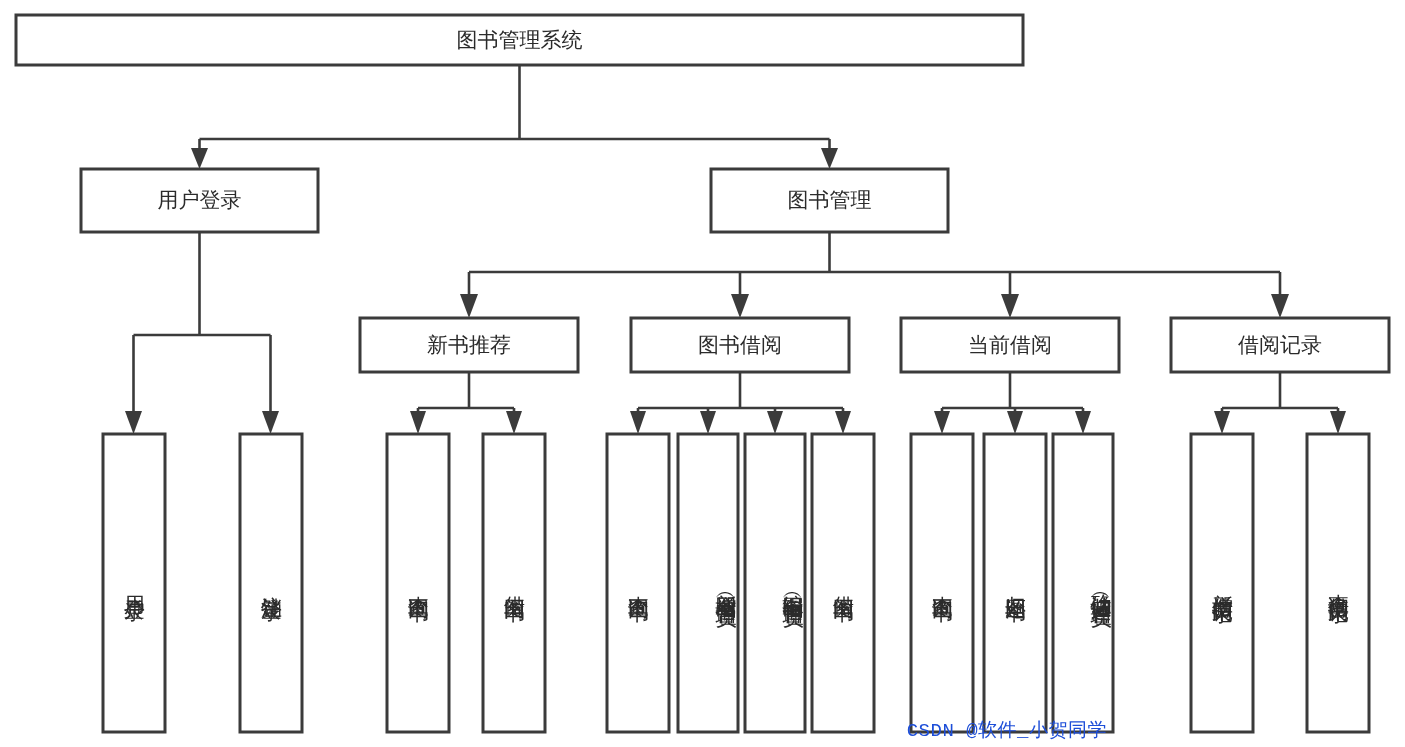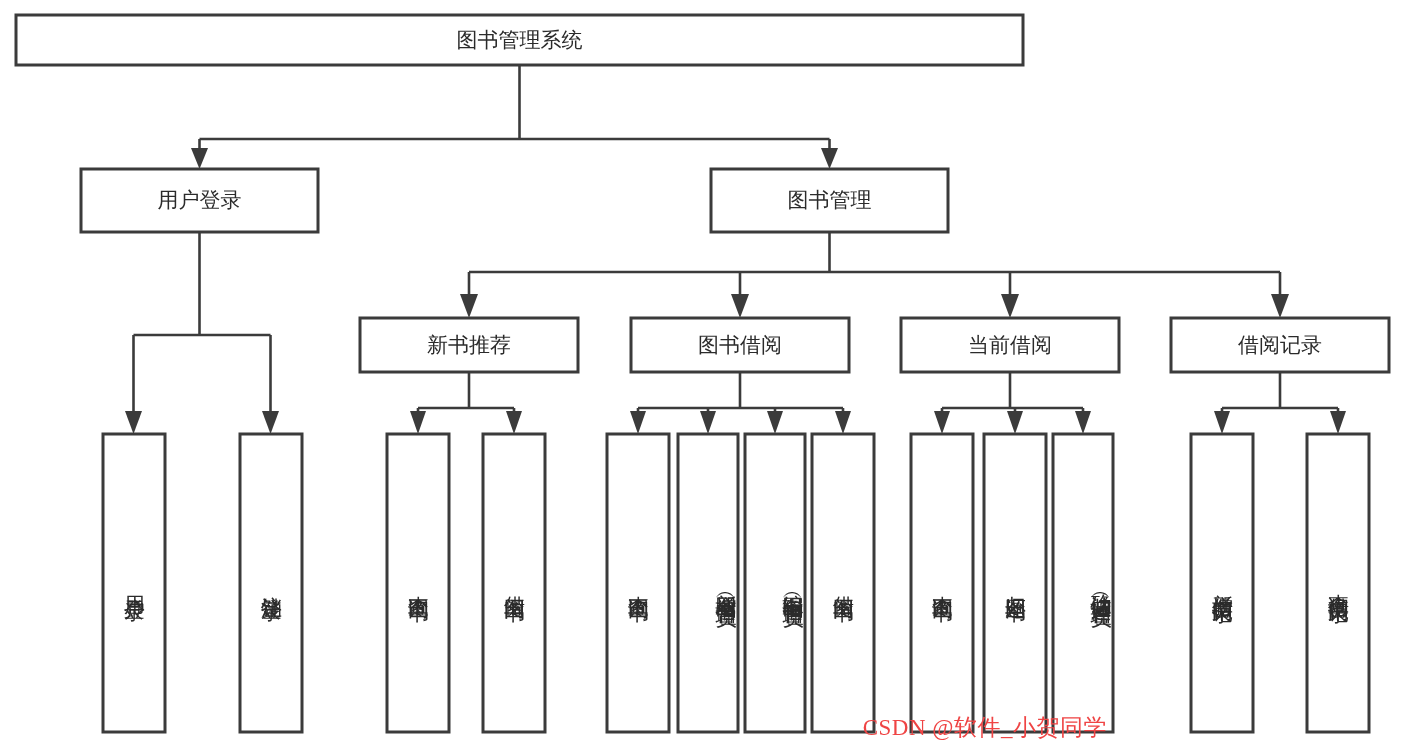--- a/index.html
+++ b/index.html
@@ -59,23 +59,23 @@
     line-height: 1.18;
     letter-spacing: 2px;
     color: #2b2b2b;
     white-space: nowrap;
     pointer-events: none;
   }
   .watermark {
     position: absolute;
     right: 8px;
     bottom: 4px;
-    font-family: Liberation Serif, serif;
-    font-size: 23px;
-    color: #ef4444;
+    font-family: Liberation Mono, monospace;
+    font-size: 19px;
+    color: #1d4ed8;
     letter-spacing: 0.5px;
     white-space: nowrap;
   }
 </style>
 </head>
 <body>
 
 <div id="diagram-root">
 
   <svg class="flow" viewBox="0 0 1405 747">

